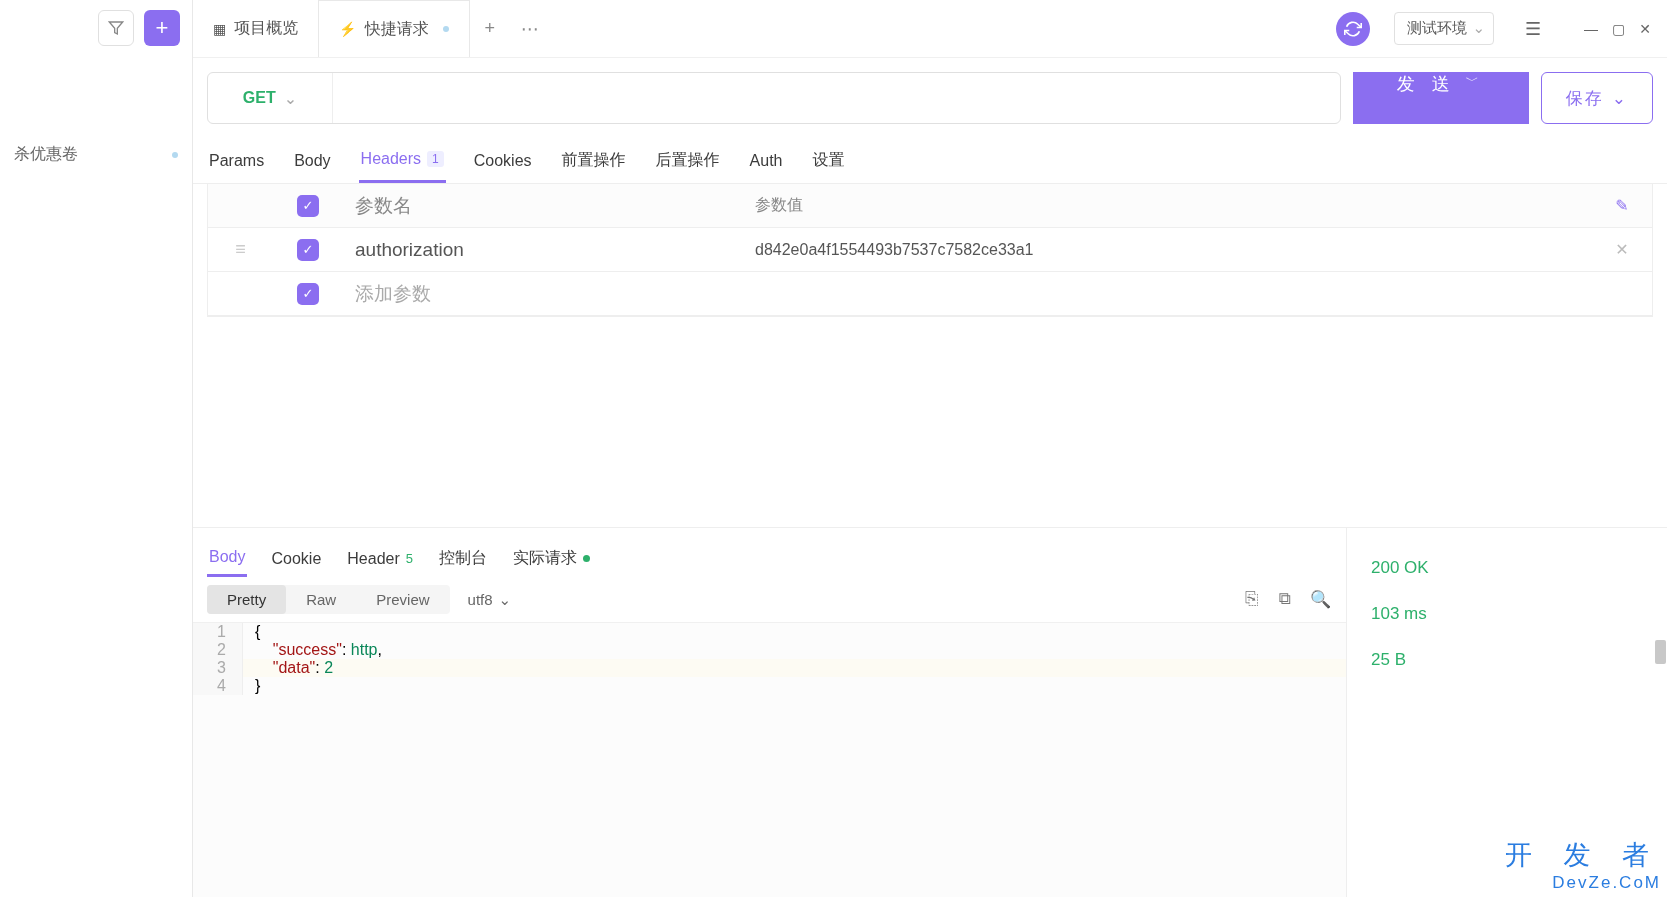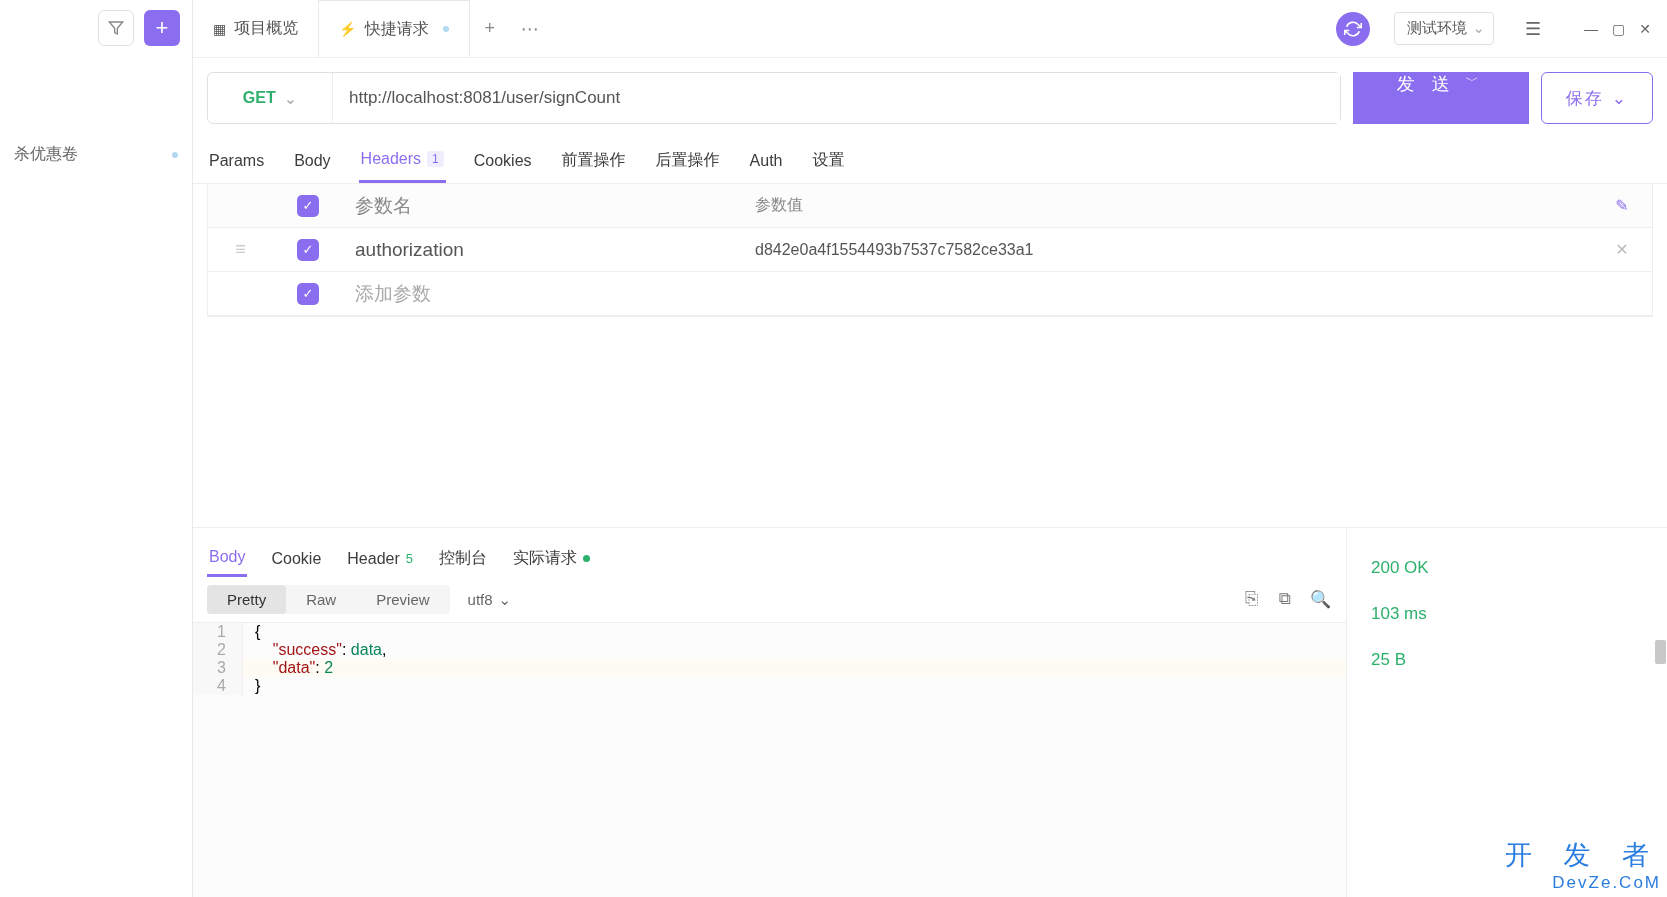--- a/index.html
+++ b/index.html
@@ -157,21 +157,20 @@
           <span>✕</span>
         </div>
       </div>
     </div>
 
     <div class="url-row">
       <div class="method-url">
         <div class="method">
           <span>GET</span>
         </div>
-        <input class="url-input" value="http://localhost:8081/user/signCount" style="">
       </div>
       <div class="send-btn">
         <span>发 送</span>
         <span class="chev">﹀</span>
       </div>
       <div class="save-btn">
         <span>保存</span>
         <span>⌄</span>
       </div>
     </div>
@@ -277,21 +276,21 @@
             <span>🔍</span>
           </div>
         </div>
         <div class="json-view" id="json-view">
             <div class="json-line">
               <div class="gutter">1</div>
               <div class="code">{</div>
             </div>
             <div class="json-line">
               <div class="gutter">2</div>
-              <div class="code">    <span class="key">"success"</span>: <span class="val-bool">data</span>,</div>
+              <div class="code">    <span class="key">"success"</span>: <span class="val-bool">http</span>,</div>
             </div>
             <div class="json-line hl">
               <div class="gutter">3</div>
               <div class="code">    <span class="key">"data"</span>: <span class="val-num">2</span></div>
             </div>
             <div class="json-line">
               <div class="gutter">4</div>
               <div class="code">}</div>
             </div>
           </div>

